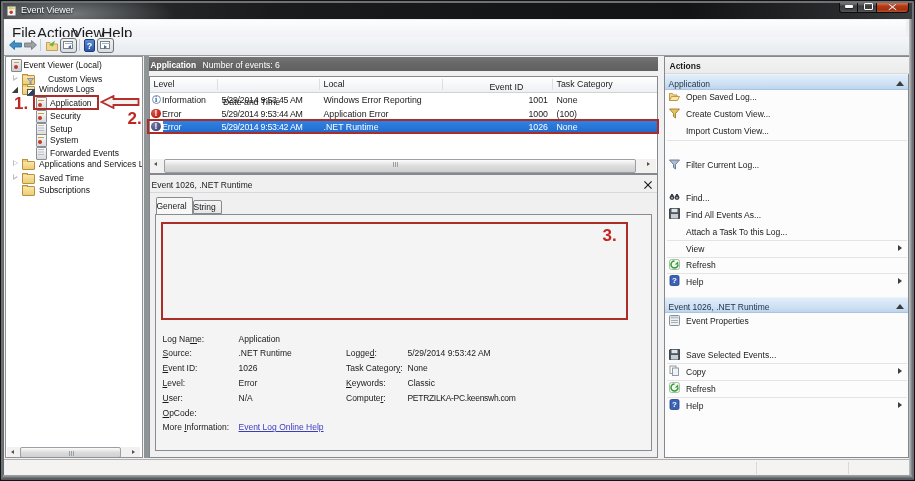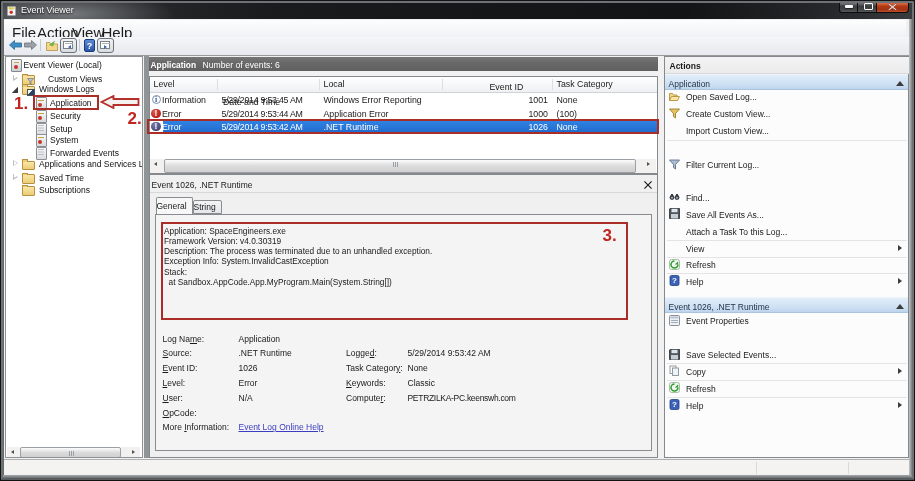--- a/index.html
+++ b/index.html
@@ -288,26 +288,20 @@
     </div>
     <div id="prevpane" class="abs">
       <span class="abs" style="left:2px;top:5px">Event 1026, .NET Runtime</span>
       <svg class="abs" style="left:494px;top:5.5px" width="8" height="8" viewBox="0 0 8 8">
           <path d="M0.8 0 L4 3.2 L7.2 0 L8 0.8 L4.8 4 L8 7.2 L7.2 8 L4 4.8 L0.8 8 L0 7.2 L3.2 4 L0 0.8 Z" fill="#1a1a1a"></path>
         </svg>
       <div class="abs" style="left:0;top:16.7px;width:507px;height:1px;background:#d8d8d8"></div>
       <div id="tabgen" class="tab"><span style="position:relative;top:3px">General</span></div>
       <div id="tabdet" class="tab"><span style="position:relative;top:1.5px">String</span></div>
       <div id="tabbox">
-        <div class="abs" style="left:8.5px;top:11px;line-height:10.25px;font-size:8.3px;white-space:pre">Application: SpaceEngineers.exe
-Framework Version: v4.0.30319
-Description: The process was terminated due to an unhandled exception.
-Exception Info: System.InvalidCastException
-Stack:
-  at Sandbox.AppCode.App.MyProgram.Main(System.String[])</div>
         <span class="dlab" style="left:7px;top:119px">Log Na<u>m</u>e:</span>
           <span class="dlab" style="left:83px;top:119px">Application</span>
         <span class="dlab" style="left:7px;top:133.8px"><u>S</u>ource:</span>
           <span class="dlab" style="left:83px;top:133.8px">.NET Runtime</span>
         <span class="dlab" style="left:190.5px;top:133.8px">Logge<u>d</u>:</span>
           <span class="dlab" style="left:252px;top:133.8px">5/29/2014 9:53:42 AM</span>
         <span class="dlab" style="left:7px;top:148.6px"><u>E</u>vent ID:</span>
           <span class="dlab" style="left:83px;top:148.6px">1026</span>
         <span class="dlab" style="left:190.5px;top:148.6px">Task Categor<u>y</u>:</span>
           <span class="dlab" style="left:252px;top:148.6px">None</span>
@@ -364,21 +358,21 @@
             <circle cx="8" cy="5.8" r="1" fill="#aab6c6"></circle>
           </svg>
           <span class="atext">Find...</span>
         </div>
       <div class="aitem" style="top:149.1px">
           <svg class="aicon" width="11" height="11" viewBox="0 0 11 11">
             <path d="M1 0.5 L10.5 0.5 L10.5 10.5 L0.5 10.5 L0.5 1 Z" fill="#4e565e" stroke="#333a42" stroke-width="0.9"></path>
             <rect x="2.5" y="0.8" width="6" height="3.4" fill="#dfe4e9"></rect>
             <rect x="2" y="6" width="7" height="4.5" fill="#c8cdd3"></rect>
           </svg>
-          <span class="atext">Save All Events As...</span>
+          <span class="atext">Find All Events As...</span>
         </div>
       <div class="aitem" style="top:166.1px">
           <span class="atext">Attach a Task To this Log...</span>
         </div>
       <div class="aitem" style="top:183.1px">
           <span class="atext">View</span>
           <span class="aarr" style="top:5px"></span>
         </div>
       <div class="aitem" style="top:199.6px">
           <svg class="aicon" width="11" height="11" viewBox="0 0 11 11">

